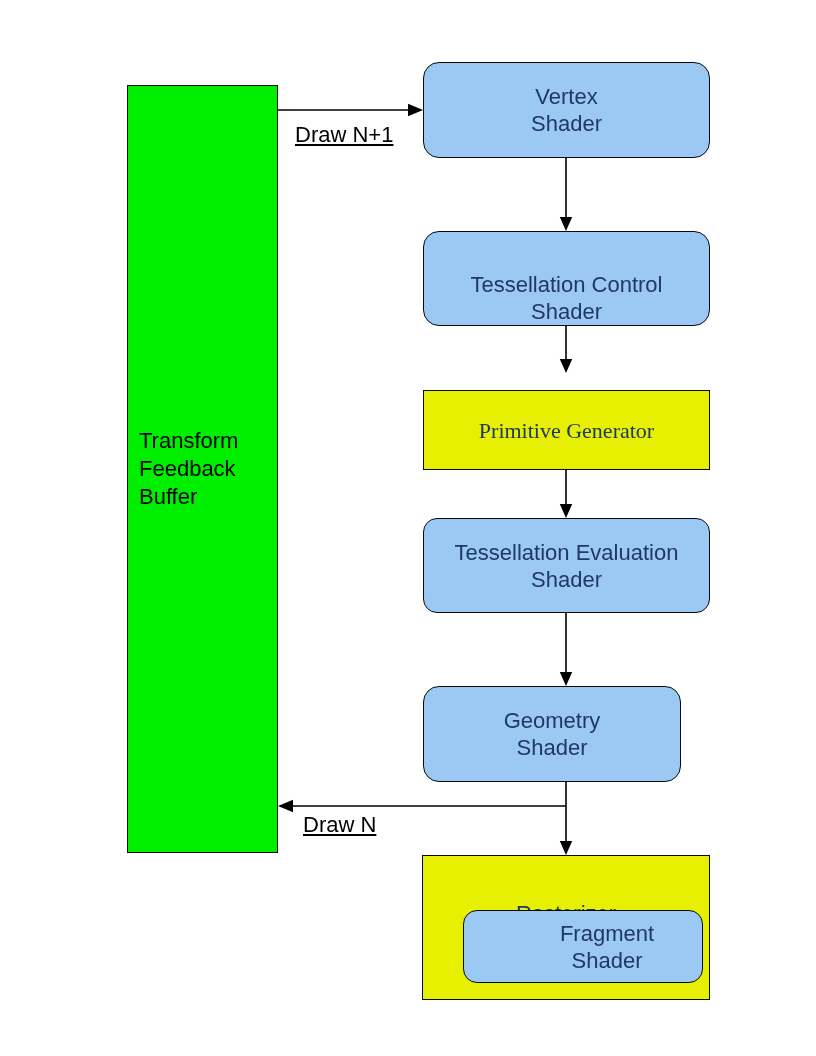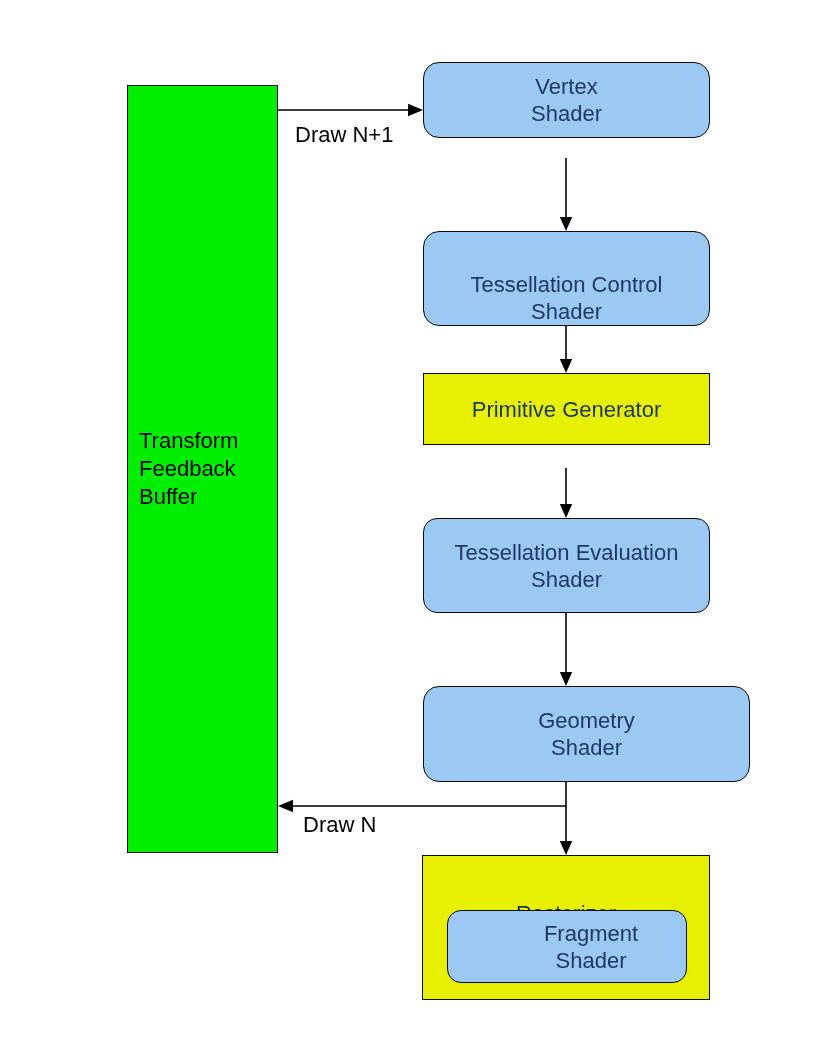--- a/index.html
+++ b/index.html
@@ -45,47 +45,48 @@
   .buffer{
     left:127px;top:85px;width:151px;height:768px;
     background:var(--buffer-fill);
     border:1px solid #0a0a0a;
     color:#000;
     justify-content:flex-start;
     text-align:left;
     padding-left:11px;
     line-height:28px;
   }
-  .vertex{left:423px;top:62px;width:287px;height:76px;}
+  .vertex{left:423px;top:62px;width:287px;height:96px;}
   .tcs{left:423px;top:231px;width:287px;height:95px;align-items:flex-end;}
-  .pg{left:423px;top:373px;width:287px;height:72px;}
+  .pg{left:423px;top:390px;width:287px;height:80px;font-family:Liberation Serif, serif;}
   .tes{left:423px;top:518px;width:287px;height:95px;border-radius:14px;}
-  .geom{left:423px;top:686px;width:327px;height:96px;}
+  .geom{left:423px;top:686px;width:258px;height:96px;}
   .rast{
     left:422px;top:855px;width:288px;height:145px;
     display:block;
   }
   .rast-title{
     margin-top:17px;
     text-align:center;
     font-size:22px;
     line-height:27px;
     color:var(--node-text);
   }
   .fragment{
-    left:24px;top:54px;width:240px;height:73px;
+    left:40px;top:54px;width:240px;height:73px;
     border-radius:14px;
     padding-left:48px;
   }
   .edge-label{
     position:absolute;
     font-size:22px;
     line-height:26px;
     color:var(--label-text);
     white-space:nowrap;
+    text-decoration:underline;
   }
   .lbl-n1{left:295px;top:122px;}
   .lbl-n{left:303px;top:812px;}
   svg.connectors{
     position:absolute;left:0;top:0;
     pointer-events:none;
   }
   svg.connectors line{stroke:var(--line-color);stroke-width:1.6;}
   svg.connectors polygon{fill:var(--line-color);}
 </style>

